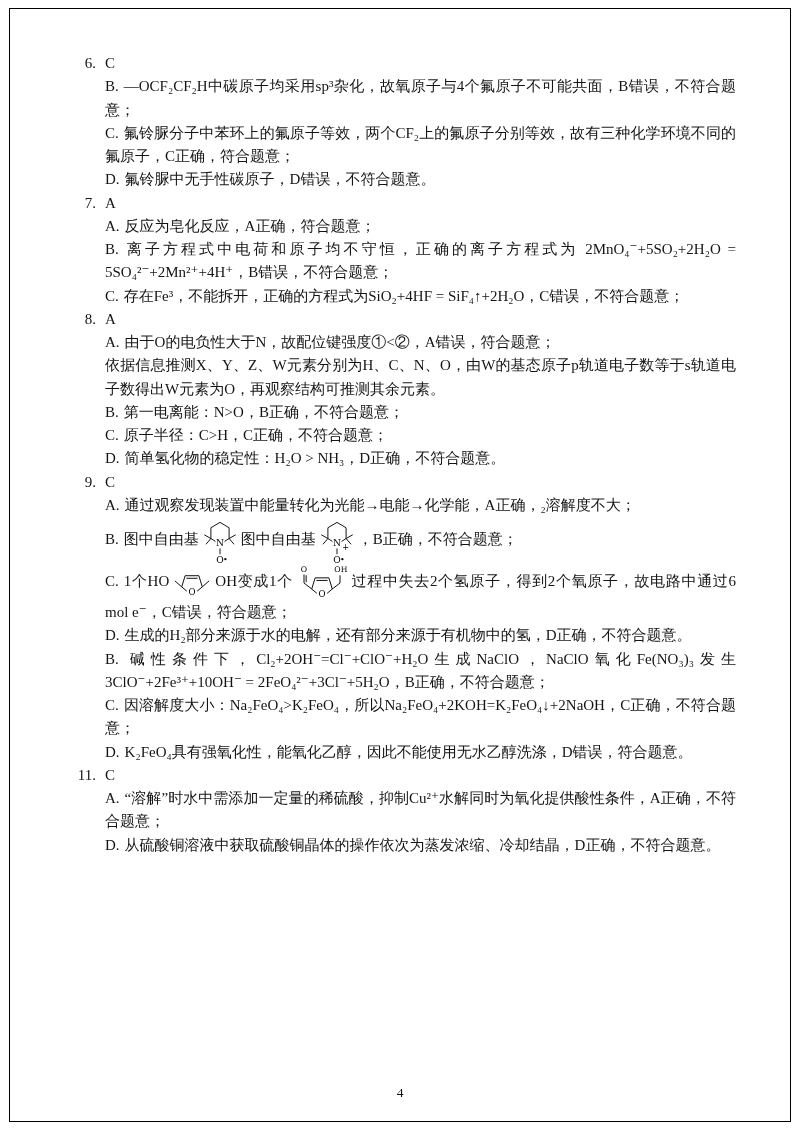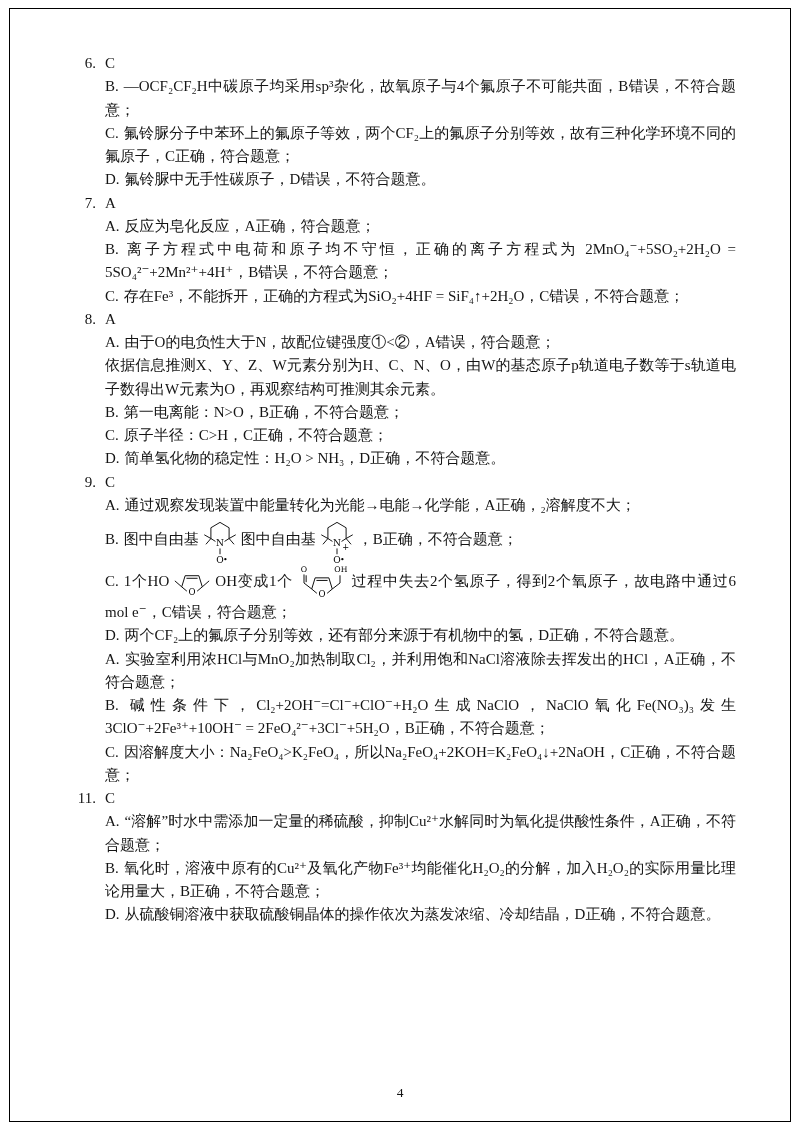--- a/index.html
+++ b/index.html
@@ -110,30 +110,29 @@
           <line x1="18" y1="28" x2="24" y2="33" stroke="#000" stroke-width="1.1"></line>
           <text x="30" y="37.5" font-size="10" text-anchor="middle" fill="#000">O</text>
           <line x1="18" y1="28" x2="9" y2="21" stroke="#000" stroke-width="1.1"></line>
           <line x1="9" y1="21" x2="9" y2="11" stroke="#000" stroke-width="1.1"></line>
           <line x1="11.5" y1="20" x2="11.5" y2="12" stroke="#000" stroke-width="1.1"></line>
           <text x="9" y="8" font-size="9" text-anchor="middle" fill="#000">O</text>
           <line x1="42" y1="28" x2="51" y2="21" stroke="#000" stroke-width="1.1"></line>
           <line x1="51" y1="21" x2="51" y2="12" stroke="#000" stroke-width="1.1"></line>
           <text x="52" y="8" font-size="9" text-anchor="middle" fill="#000">OH</text>
         </svg><span>过程中失去2个氢原子，得到2个氧原子，故电路中通过6 mol e⁻，C错误，符合题意；</span></p>
-      <p class="q-item"><span class="q-label">D.</span><span>两个CF₂上的氟原子分别等效，还有部分来源于有机物中的氢，D正确，不符合题意。</span></p>
+      <p class="q-item"><span class="q-label">D.</span><span>生成的H₂部分来源于水的电解，还有部分来源于有机物中的氢，D正确，不符合题意。</span></p>
     </section>
     <section class="question">
-      <p class="q-item"><span class="q-label">A.</span><span>实验室利用浓HCl与MnO₂加热制取Cl₂，并利用饱和NaCl溶液除去挥发出的HCl，A正确，不符合题意；</span></p>
       <p class="q-item"><span class="q-label">B.</span><span>碱性条件下，Cl₂+2OH⁻=Cl⁻+ClO⁻+H₂O生成NaClO，NaClO氧化Fe(NO₃)₃发生3ClO⁻+2Fe³⁺+10OH⁻ = 2FeO₄²⁻+3Cl⁻+5H₂O，B正确，不符合题意；</span></p>
       <p class="q-item"><span class="q-label">C.</span><span>因溶解度大小：Na₂FeO₄&gt;K₂FeO₄，所以Na₂FeO₄+2KOH=K₂FeO₄↓+2NaOH，C正确，不符合题意；</span></p>
+      <p class="q-item"><span class="q-label">D.</span><span>K₂FeO₄具有强氧化性，能氧化乙醇，因此不能使用无水乙醇洗涤，D错误，符合题意。</span></p>
     </section>
     <section class="question">
       <div class="q-head">
         <span class="q-num">11.</span>
         <span class="q-ans">C</span>
       </div>
       <p class="q-item"><span class="q-label">A.</span><span>“溶解”时水中需添加一定量的稀硫酸，抑制Cu²⁺水解同时为氧化提供酸性条件，A正确，不符合题意；</span></p>
-      <p class="q-item"><span class="q-label">B.</span><span>氧化时，溶液中原有的Cu²⁺及氧化产物Fe³⁺均能催化H₂O₂的分解，加入H₂O₂的实际用量比理论用量大，B正确，不符合题意；</span></p>
       <p class="q-item"><span class="q-label">D.</span><span>从硫酸铜溶液中获取硫酸铜晶体的操作依次为蒸发浓缩、冷却结晶，D正确，不符合题意。</span></p>
     </section>
   </main>
 <footer class="page-num">4</footer>
 
 </body></html>

